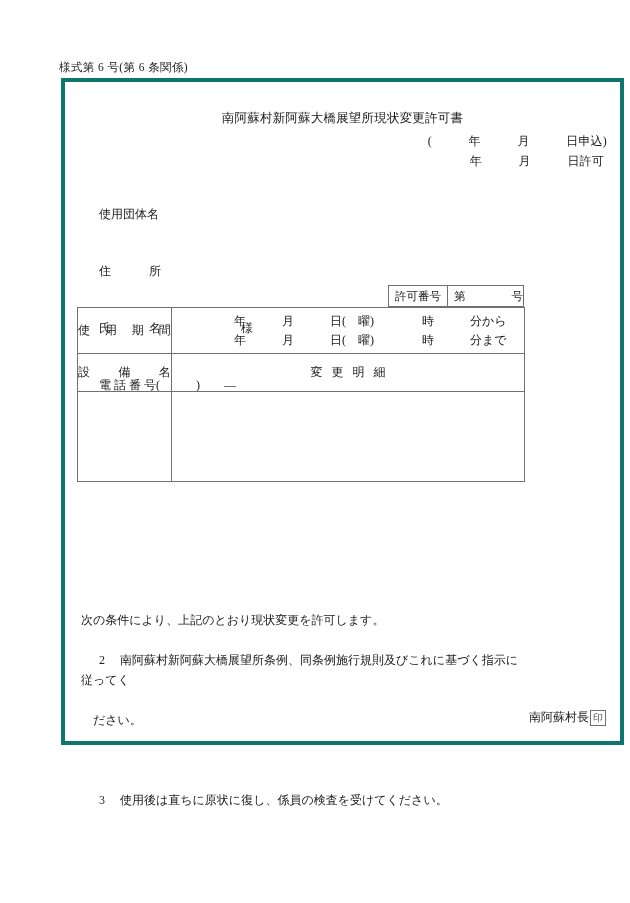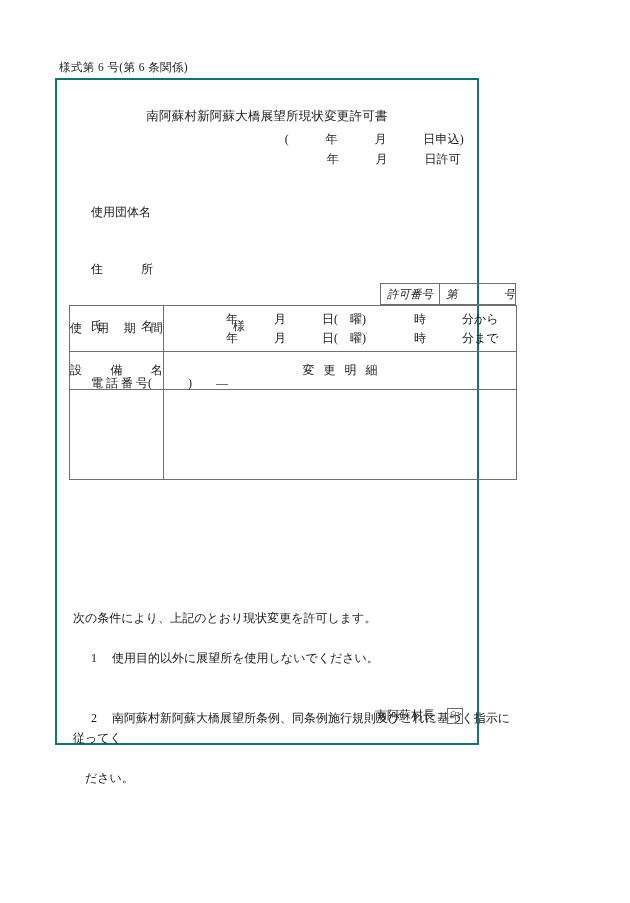--- a/index.html
+++ b/index.html
@@ -22,25 +22,25 @@
     left: 59px;
     top: 60px;
     font-size: 11.5px;
     letter-spacing: 0.4px;
     white-space: nowrap;
   }
 
   
   .doc-frame {
     position: absolute;
-    left: 55px;
+    left: 61px;
     top: 78px;
-    width: 424px;
+    width: 563px;
     height: 667px;
-    border: 2px solid #0f766e;
+    border: 4px solid #0f766e;
     box-sizing: border-box;
   }
 
   
   .title {
     position: absolute;
     left: 0;
     top: 28px;
     width: 100%;
     text-align: center;
@@ -89,21 +89,20 @@
     border: 1px solid #707070;
     box-sizing: border-box;
     font-size: 11.5px;
   }
   .permit-no .cell {
     display: flex;
     align-items: center;
     justify-content: center;
     height: 100%;
     box-sizing: border-box;
-    font-style: italic;
   }
   .permit-no .cell.head {
     width: 66px;
     border-right: 1px solid #707070;
   }
   .permit-no .cell.value {
     flex: 1;
     justify-content: flex-start;
     padding-left: 6px;
     white-space: pre;
@@ -179,21 +178,21 @@
   .conditions .cont { padding-left: 12px; }
 
   
   .signature {
     position: absolute;
     right: 14px;
     top: 627px;
     font-size: 12px;
     display: flex;
     align-items: center;
-    gap: 12px;
+    gap: 1px;
   }
   .seal-box {
     display: inline-flex;
     align-items: center;
     justify-content: center;
     width: 14px;
     height: 14px;
     border: 1px solid #707070;
     font-size: 10px;
     line-height: 1;
@@ -257,25 +256,25 @@
       <tr class="row-h-blank">
         <td class="value-cell"></td>
         <td class="value-cell"></td>
       </tr>
     </tbody>
   </table>
 
   <div class="conditions">
     <div class="cond-line">次の条件により、上記のとおり現状変更を許可します。</div>
     <div class="cond-line">
-      <span class="num">1</span><span>使用目的以外に展望所を使用しないでください。</span>
-    </div>
-    <div class="cond-line">
       <span class="num">2</span><span>南阿蘇村新阿蘇大橋展望所条例、同条例施行規則及びこれに基づく指示に従ってく</span>
       <div class="cont">ださい。</div>
+    </div>
+    <div class="cond-line">
+      <span class="num">3</span><span>使用後は直ちに原状に復し、係員の検査を受けてください。</span>
     </div>
   </div>
 
   <div class="signature">
     <span>南阿蘇村長</span>
     <span class="seal-box">印</span>
   </div>
 
 </div>
 

